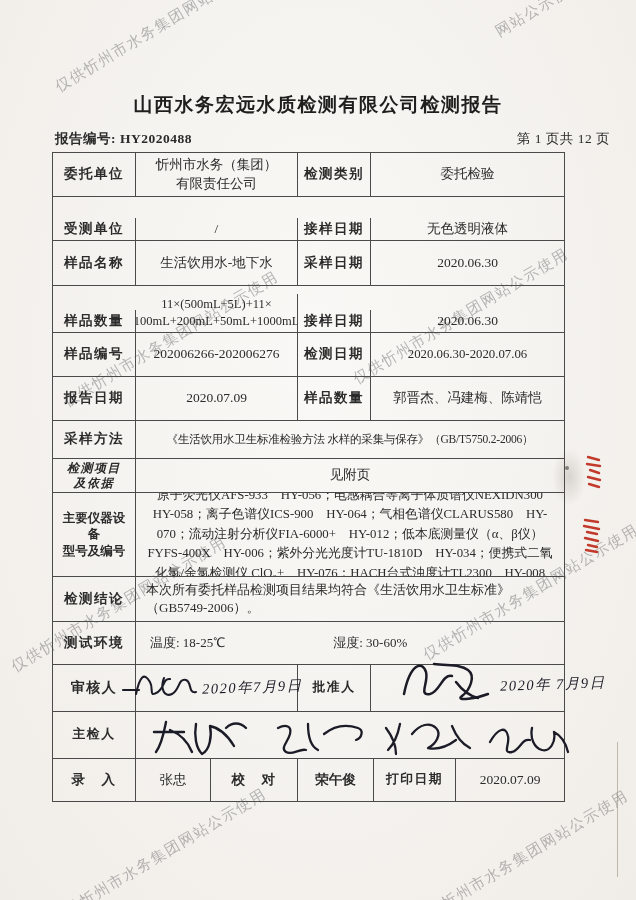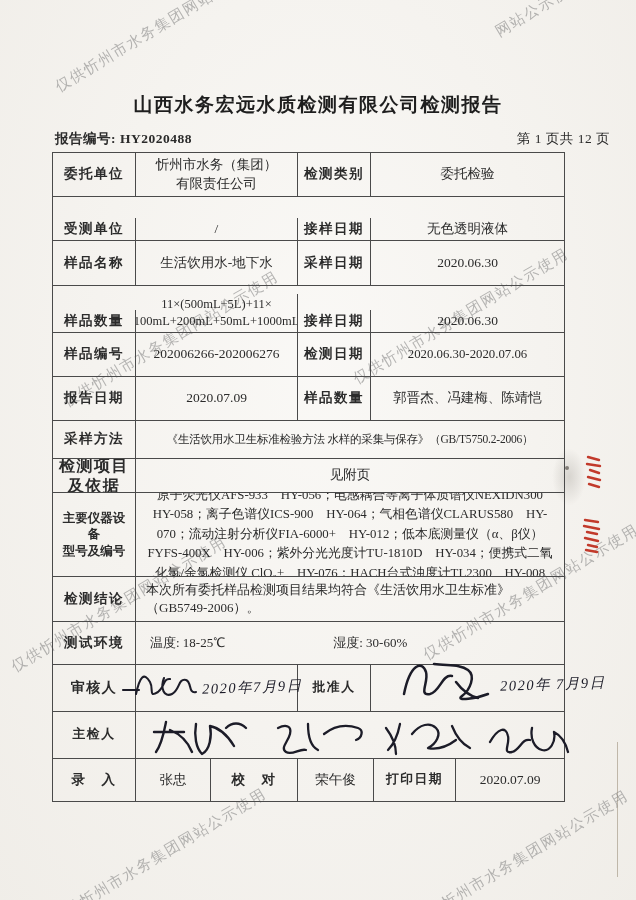--- a/index.html
+++ b/index.html
@@ -26,21 +26,21 @@
   .cell{
     border-right:1px solid #4a4a4a;box-sizing:border-box;
     display:flex;align-items:center;justify-content:center;
     text-align:center;font-size:13.5px;line-height:1.35;padding:2px 5px;
     overflow:hidden;
   }
   .cell:last-child{border-right:none;}
   .lbl{font-weight:bold;letter-spacing:1.5px;}
   .pre{white-space:pre-line;}
   .cA{width:83px;}  .cB{width:162px;} .cC{width:73px;} .cD{flex:1;}
-  .c6a{width:83px;} .c6b{width:75px;} .c6c{width:87px;} .c6d{width:76px;} .c6e{width:82px;} .c6f{flex:1;}
+  .c6a{width:83px;} .c6b{width:75px;} .c6c{width:87px;} .c6d{width:76px;font-weight:bold;} .c6e{width:82px;} .c6f{flex:1;}
   .cWide{flex:1;}
   .small{font-size:11.5px;letter-spacing:-.2px;white-space:nowrap;}
   .instr{font-size:12.8px;line-height:1.52;text-align:center;justify-content:flex-start;padding:4px 9px;}
   .concl{font-size:13px;text-align:left;justify-content:flex-start;padding:2px 10px;}
   .envcell{justify-content:flex-start;gap:108px;padding-left:14px;font-size:13px;}
 
   .wm{
     position:absolute;white-space:nowrap;z-index:2;
     font-family:"Liberation Sans", sans-serif;
     font-size:15px;letter-spacing:1.5px;color:rgba(125,125,125,.55);
@@ -135,21 +135,21 @@
     <div class="cell cC lbl">样品数量</div>
     <div class="cell cD">郭晋杰、冯建梅、陈靖恺</div>
   </div>
 
   <div class="row" style="height:38px;">
     <div class="cell cA lbl">采样方法</div>
     <div class="cell cWide small">《生活饮用水卫生标准检验方法 水样的采集与保存》（GB/T5750.2-2006）</div>
   </div>
 
   <div class="row" style="height:34px;">
-    <div class="cell cA lbl pre" style="font-size:16px;line-height:1.2;">检测项目
+    <div class="cell cA lbl pre" style="font-size:12px;line-height:1.2;font-style:italic;">检测项目
 及依据</div>
     <div class="cell cWide">见附页</div>
   </div>
 
   <div class="row" style="height:84px;">
     <div class="cell cA lbl pre" style="font-size:12.5px;line-height:1.3;letter-spacing:0;">主要仪器设备
 型号及编号</div>
     <div class="cell cWide instr">原子荧光仪AFS-933　HY-056；电感耦合等离子体质谱仪NEXIDN300　HY-058；离子色谱仪ICS-900　HY-064；气相色谱仪CLARUS580　HY-070；流动注射分析仪FIA-6000+　HY-012；低本底测量仪（α、β仪）FYFS-400X　HY-006；紫外分光光度计TU-1810D　HY-034；便携式二氧化氯/余氯检测仪 ClO₂+　HY-076；HACH台式浊度计TL2300　HY-008</div>
   </div>
 

